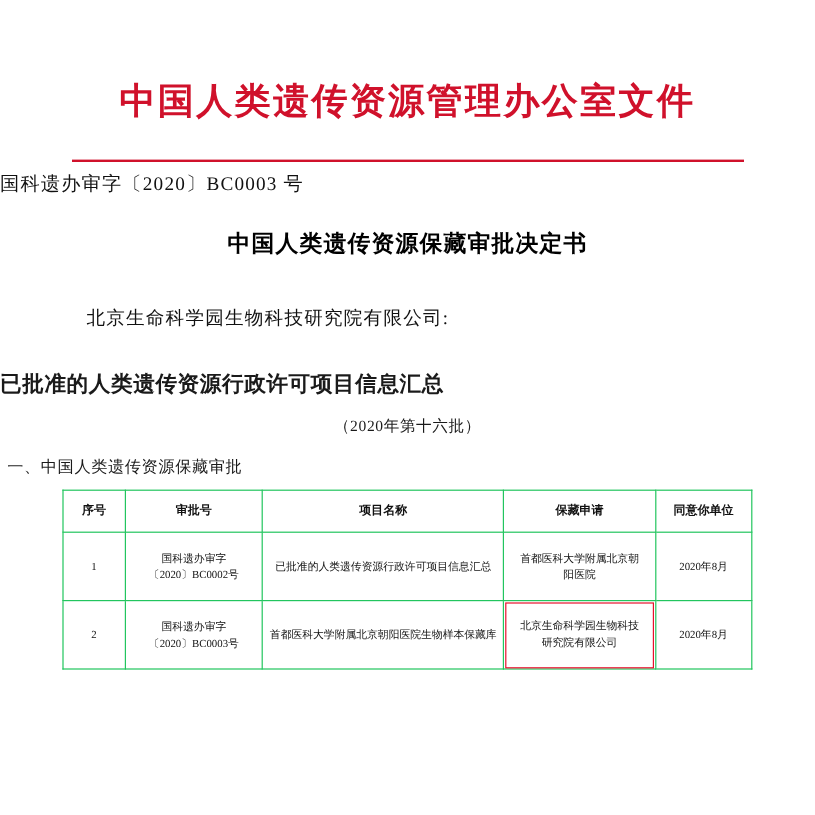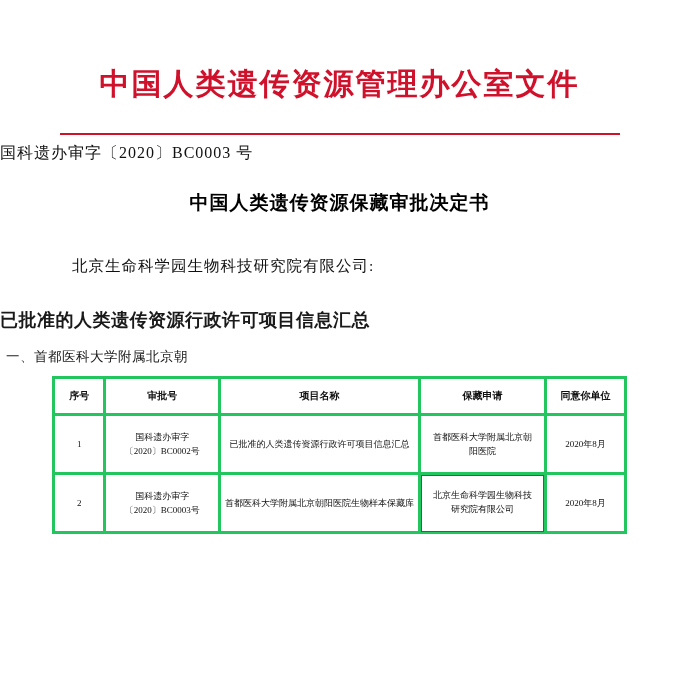--- a/index.html
+++ b/index.html
@@ -99,21 +99,21 @@
   .tbl-wrap {
     margin: 10px 52px 0 52px;
   }
   table.approval {
     width: 100%;
     border-collapse: collapse;
     table-layout: fixed;
   }
   table.approval th,
   table.approval td {
-    border: 3px solid #22c55e;
+    border: 1px solid #22c55e;
     text-align: center;
     vertical-align: middle;
     font-size: 9px;
     line-height: 14px;
     padding: 4px 3px;
     color: #111;
   }
   table.approval th {
     font-size: 10px;
     font-weight: bold;
@@ -145,22 +145,23 @@
 
   <div class="doc-number">国科遗办审字〔2020〕BC0003 号</div>
 
   <div class="doc-subject">中国人类遗传资源保藏审批决定书</div>
 
   <div class="body-block">
     <div class="body-recipient">北京生命科学园生物科技研究院有限公司:</div>
   </div>
 
   <div class="appendix-title">已批准的人类遗传资源行政许可项目信息汇总</div>
-
-  <div class="section-label">一、首都医科大学附属北京朝</div>
+  <div class="appendix-batch">（2020年第十六批）</div>
+
+  <div class="section-label">一、中国人类遗传资源保藏审批</div>
 
   <div class="tbl-wrap">
     <table class="approval">
       <colgroup>
         <col class="col-no">
         <col class="col-code">
         <col class="col-name">
         <col class="col-org">
         <col class="col-date">
       </colgroup>

